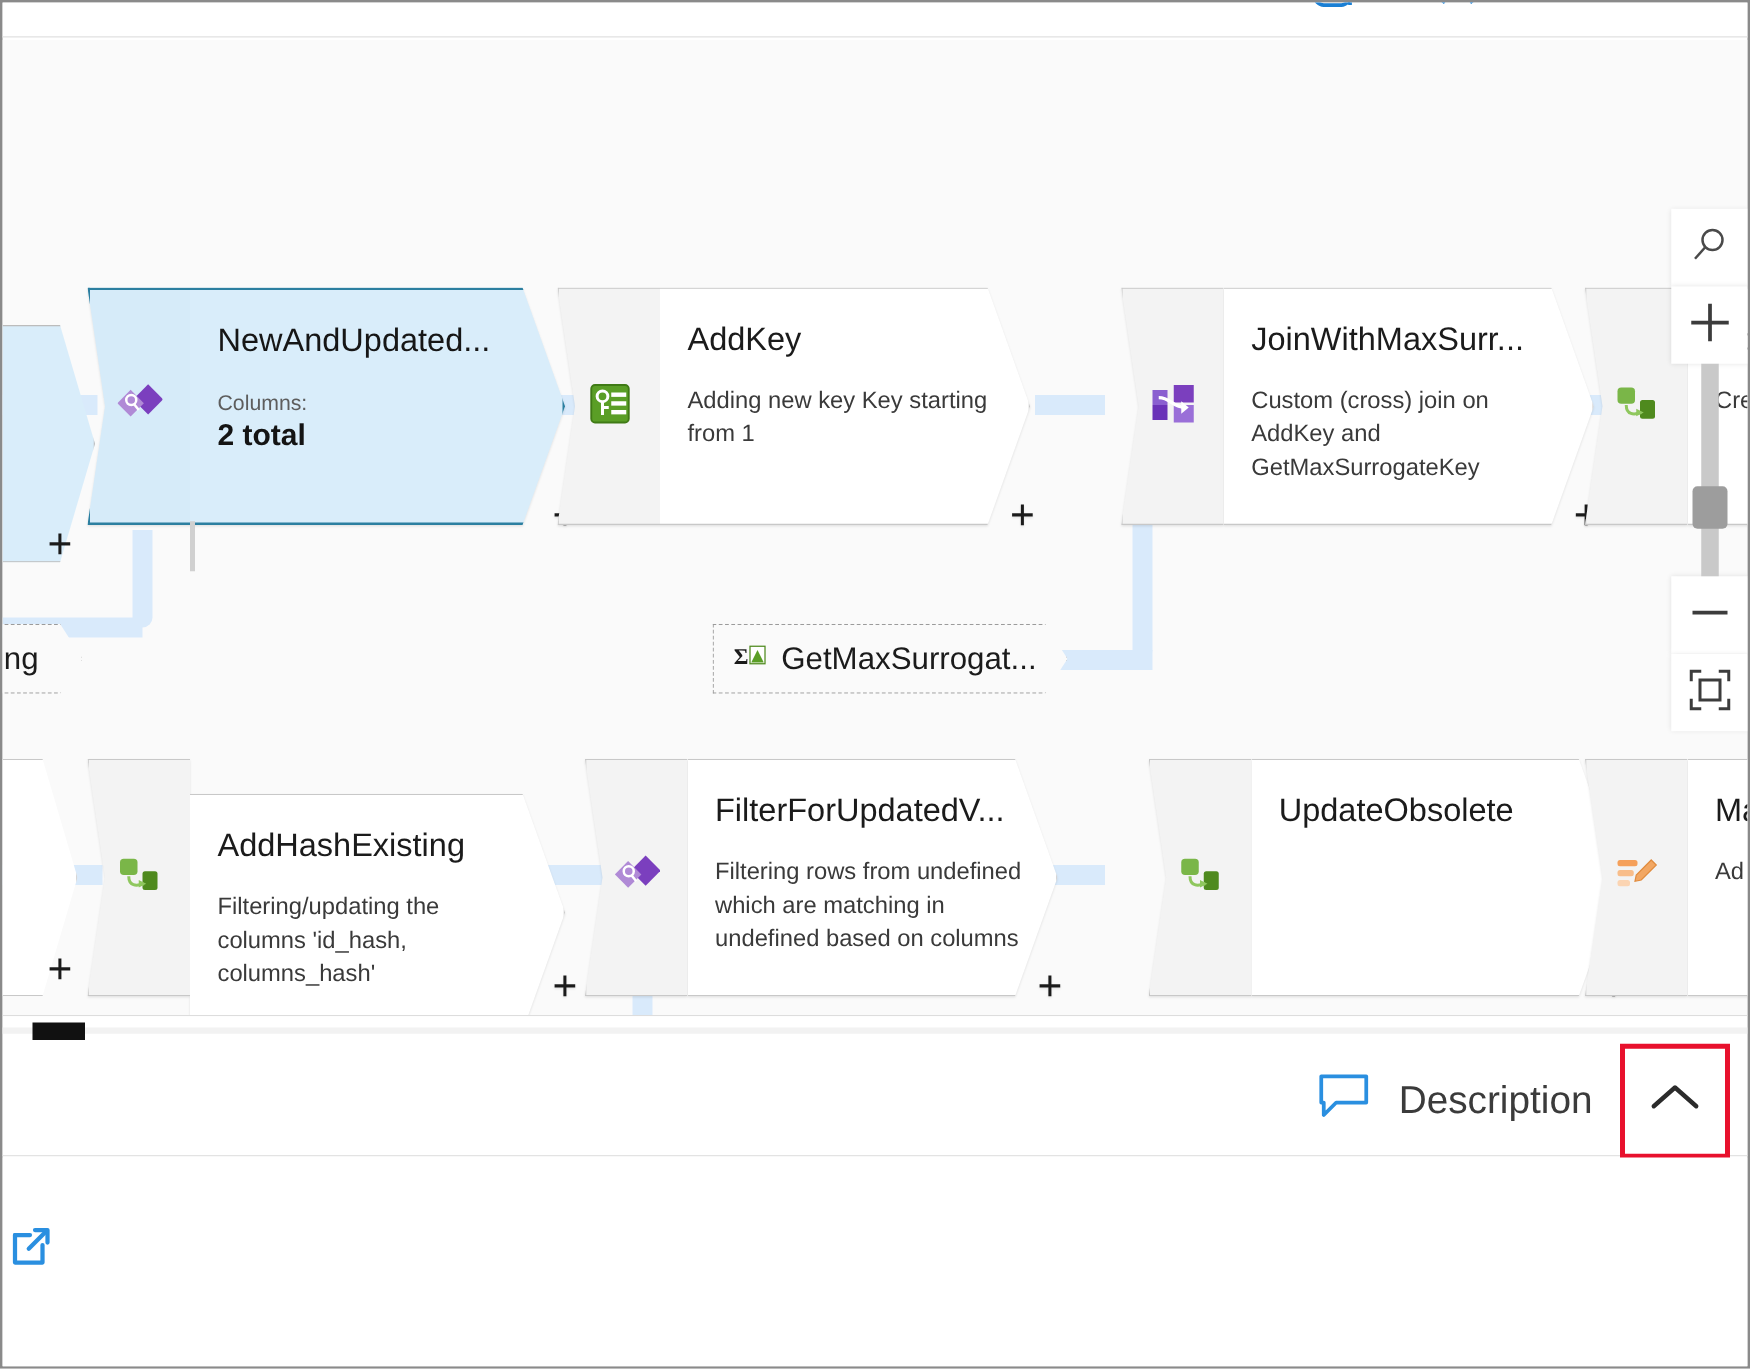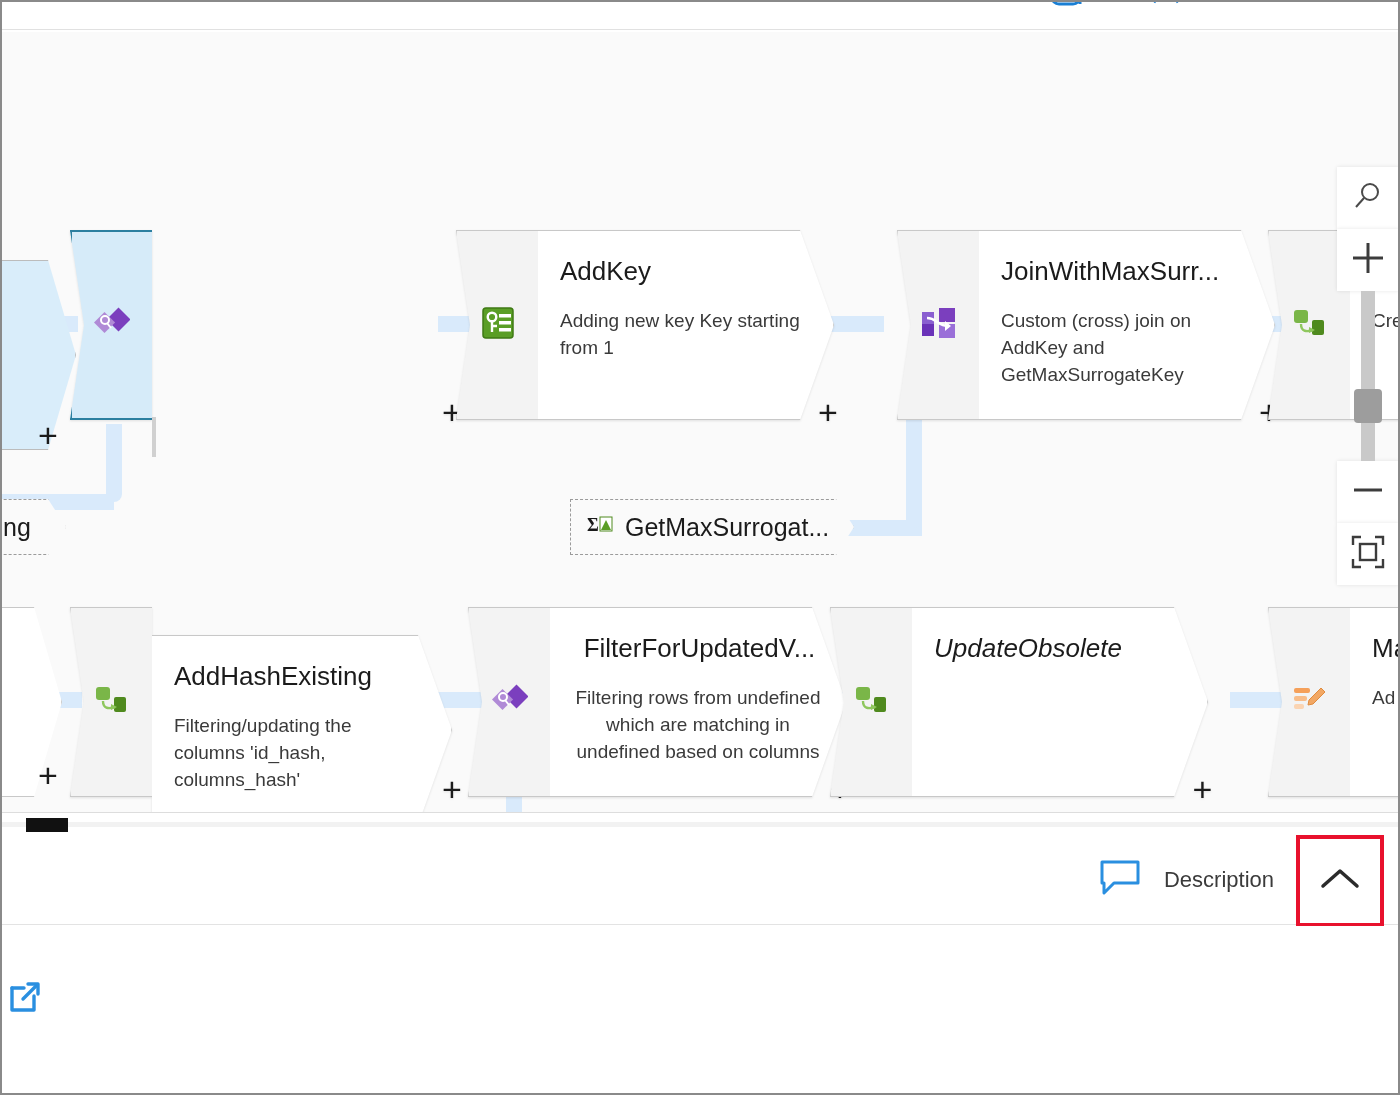--- a/index.html
+++ b/index.html
@@ -89,21 +89,21 @@
   .hscroll{position:absolute;left:0;top:811px;width:1396px;height:22px;background:#ffffff;}
   .hscroll .track{position:absolute;left:0;top:9px;width:1396px;height:5px;background:#f2f2f2;}
   .hscroll .thumb{position:absolute;left:24px;top:5px;width:42px;height:14px;background:#111111;}
   .vmark{position:absolute;left:150px;top:385px;width:4px;height:40px;background:#d0d0d0;}
 
   
   .descbar{position:absolute;left:0;top:833px;width:1396px;height:90px;background:#ffffff;
            border-bottom:1px solid #e3e3e3;display:flex;align-items:center;
            justify-content:flex-end;box-sizing:border-box;}
   .desc-inner{display:flex;align-items:center;gap:22px;padding-right:14px;}
-  .desc-label{font-size:22px;color:#3b3b3b;}
+  .desc-label{font-size:31px;color:#3b3b3b;}
   .chev-box{width:88px;height:92px;display:flex;align-items:center;justify-content:center;
             border:4px solid #e8112d;box-sizing:border-box;margin-top:2px;}
 
   
   .bottompane{position:absolute;left:0;top:924px;width:1396px;height:168px;background:#ffffff;}
   .ext-icon{position:absolute;left:4px;top:50px;}
 </style>
 </head>
 <body>
 
@@ -162,24 +162,29 @@
       <div class="icon-pane">
         <span>
           <svg width="36" height="36" viewBox="0 0 36 36">
             <rect x="16" y="6" width="17" height="17" transform="rotate(45 24.5 14.5)" fill="#7b3fbe"></rect>
             <rect x="3" y="10" width="15" height="15" transform="rotate(45 10.5 17.5)" fill="#b08ad6"></rect>
             <circle cx="11" cy="15" r="4" fill="none" stroke="#ffffff" stroke-width="2"></circle>
             <line x1="13" y1="18" x2="17" y2="23" stroke="#ffffff" stroke-width="2"></line>
           </svg>
         </span>
       </div>
+      <div class="body" style="width:300px;">
+        <div class="title">NewAndUpdated...</div>
+        <div class="cols-label">Columns:</div>
+        <div class="cols-val">2 total</div>
+      </div>
       <div class="plus" style="left:372px;top:165px;">+</div>
     </div>
 
-    <div class="node" style="left:454px;top:198px;">
+    <div class="node" style="left:444px;top:198px;">
       <div class="icon-pane">
         <span>
           <svg width="34" height="34" viewBox="0 0 34 34">
             <rect x="2" y="2" width="30" height="30" rx="3" fill="#5a9e26"></rect>
             <rect x="2" y="2" width="30" height="30" rx="3" fill="none" stroke="#3f7a15" stroke-width="1.5"></rect>
             <circle cx="11" cy="11" r="4.3" fill="none" stroke="#ffffff" stroke-width="2.4"></circle>
             <path d="M11 15 L11 26 M11 20 L16 20" stroke="#ffffff" stroke-width="2.4" fill="none"></path>
             <rect x="18" y="8" width="12" height="3.5" fill="#ffffff"></rect>
             <rect x="18" y="15" width="12" height="3.5" fill="#ffffff"></rect>
             <rect x="18" y="22" width="12" height="3.5" fill="#ffffff"></rect>
@@ -252,28 +257,28 @@
       <div class="icon-pane">
         <span>
           <svg width="36" height="36" viewBox="0 0 36 36">
             <rect x="16" y="6" width="17" height="17" transform="rotate(45 24.5 14.5)" fill="#7b3fbe"></rect>
             <rect x="3" y="10" width="15" height="15" transform="rotate(45 10.5 17.5)" fill="#b08ad6"></rect>
             <circle cx="11" cy="15" r="4" fill="none" stroke="#ffffff" stroke-width="2"></circle>
             <line x1="13" y1="18" x2="17" y2="23" stroke="#ffffff" stroke-width="2"></line>
           </svg>
         </span>
       </div>
-      <div class="body" style="width:296px;text-align:center;">
+      <div class="body" style="width:296px;">
         <div class="title">FilterForUpdatedV...</div>
         <div class="desc">Filtering rows from undefined which are matching in undefined based on columns</div>
       </div>
       <div class="plus" style="left:362px;top:165px;">+</div>
     </div>
 
-    <div class="node" style="left:828px;top:575px;font-style:italic;">
+    <div class="node" style="left:917px;top:575px;">
       <div class="icon-pane">
         <span>
           <svg width="34" height="30" viewBox="0 0 34 30">
             <rect x="1" y="2" width="14" height="13" rx="3" fill="#7ab648"></rect>
             <rect x="19" y="12" width="12" height="15" rx="2" fill="#4f8a1e"></rect>
             <path d="M8 16 C8 24, 14 24, 20 22" stroke="#8fc75e" stroke-width="2.4" fill="none"></path>
             <path d="M16 19 L22 22 L16 25 Z" fill="#8fc75e"></path>
           </svg>
         </span>
       </div>

